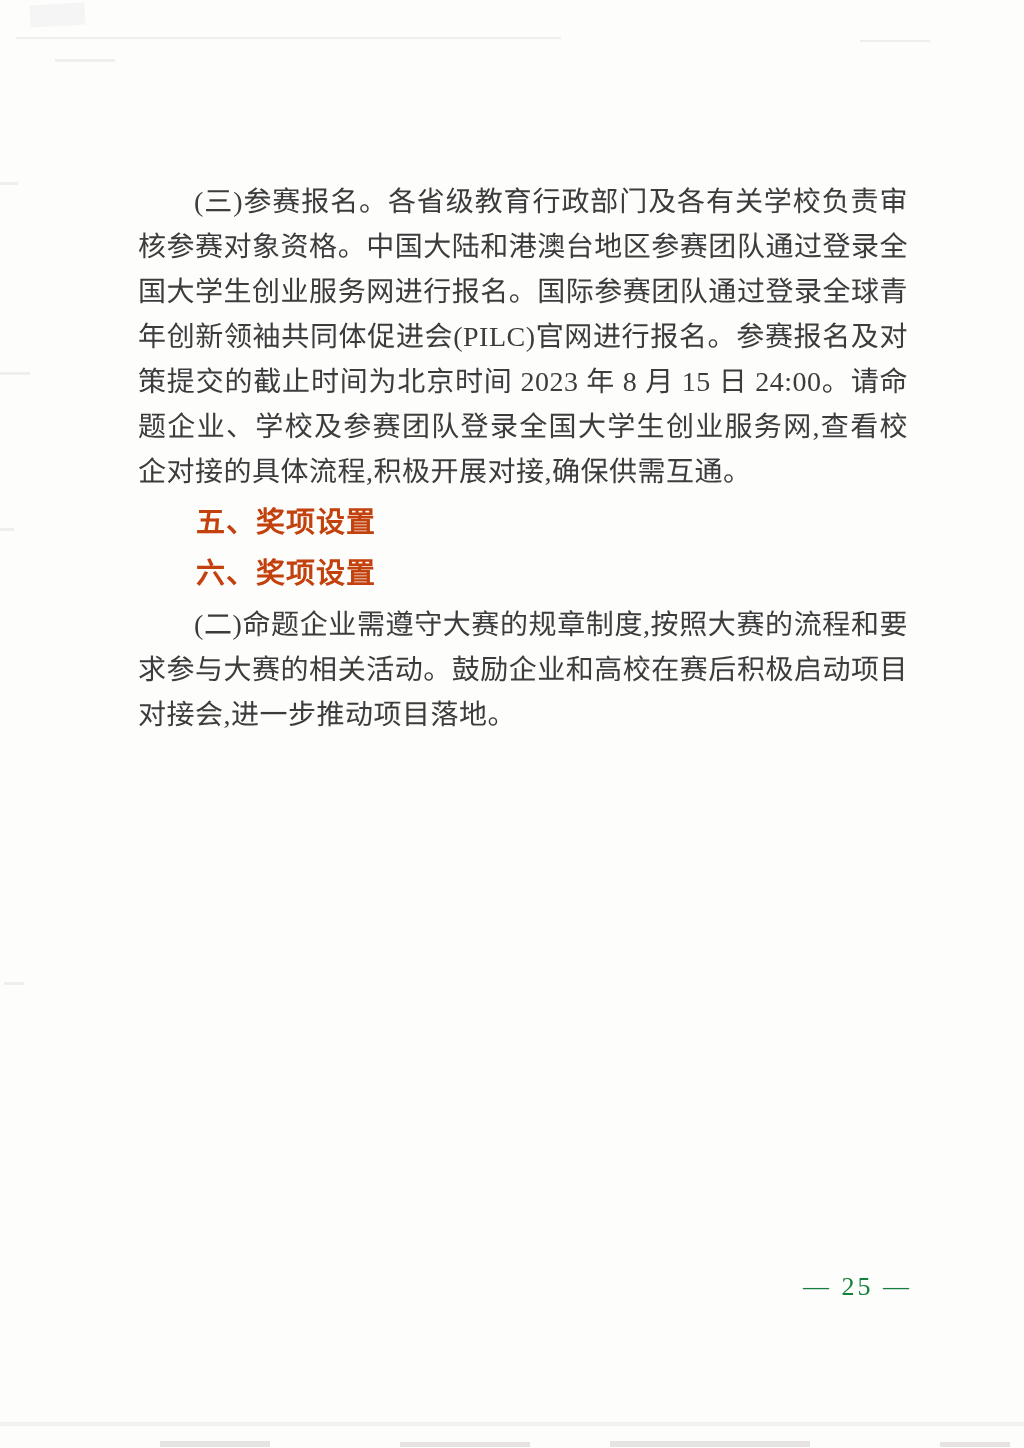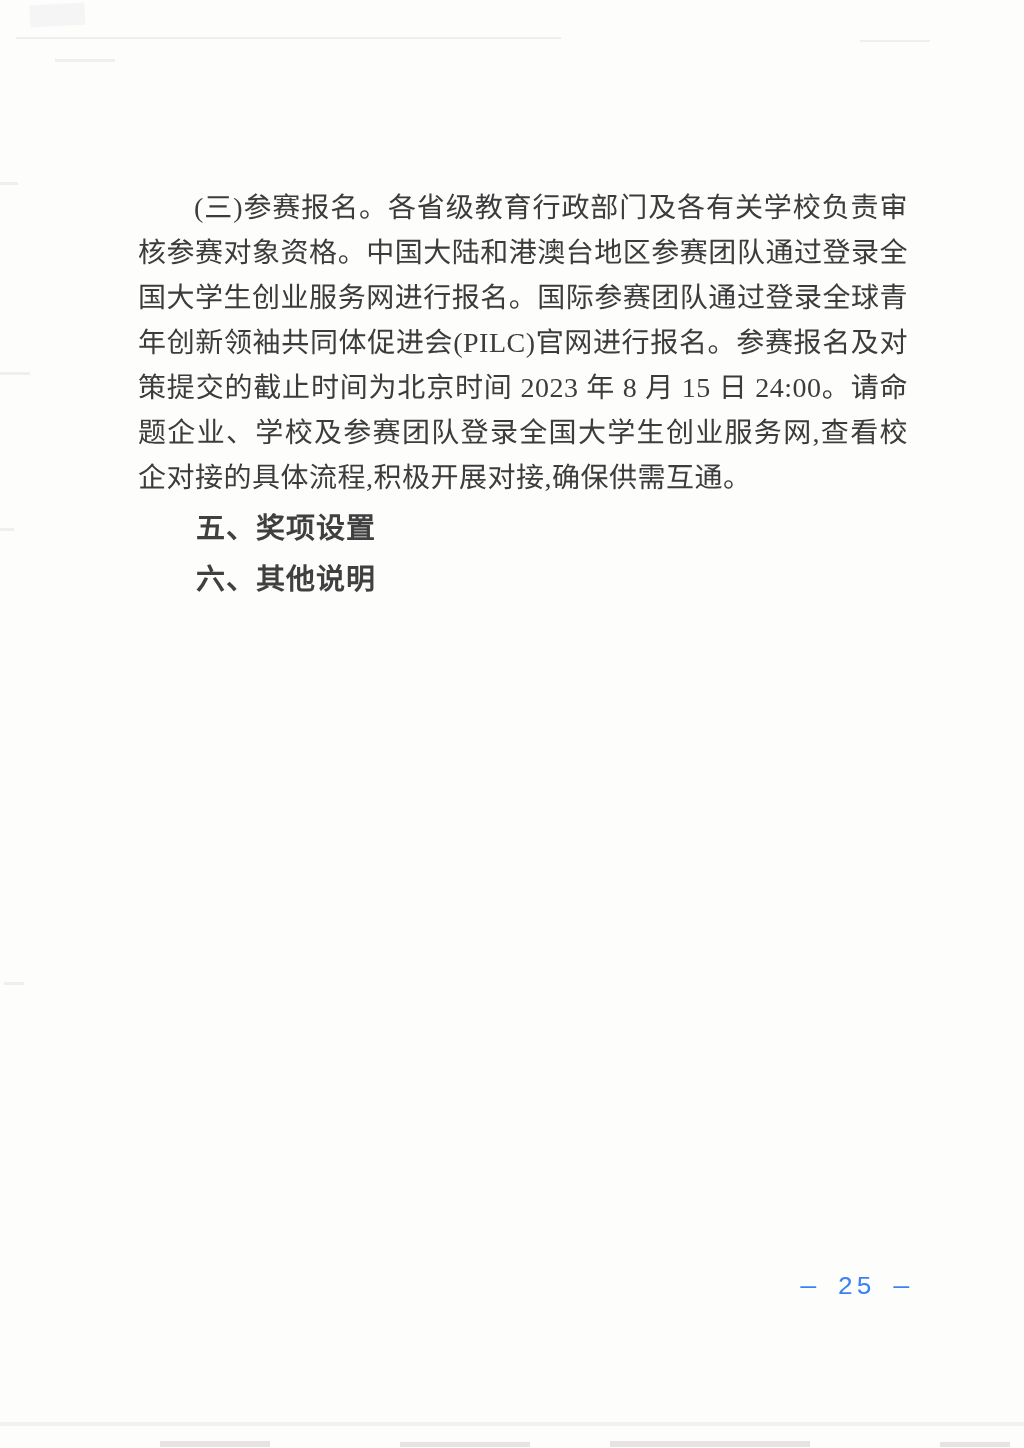--- a/index.html
+++ b/index.html
@@ -11,21 +11,21 @@
     height: 1448px;
     background: #fdfdfc;
     position: relative;
     overflow: hidden;
     font-family: "Liberation Serif", serif;
     color: #3c3c3c;
   }
   .page-content {
     position: absolute;
     left: 138px;
-    top: 185px;
+    top: 179px;
     width: 770px;
   }
   p.body {
     margin: 0 0 6px 0;
     font-size: 28px;
     line-height: 45px;
     text-align: justify;
     text-justify: inter-character;
     text-indent: 2em;
     letter-spacing: 0.5px;
@@ -33,30 +33,30 @@
     font-weight: 400;
   }
   h2.heading {
     margin: 5px 0 6px 0;
     font-size: 29px;
     line-height: 45px;
     font-weight: 700;
     text-indent: 2em;
     letter-spacing: 1px;
     font-family: "Liberation Sans", sans-serif;
-    color: #404040;
+    color: #c2410c;
   }
   .pageno {
     position: absolute;
     top: 1272px;
     right: 112px;
     font-size: 26px;
     letter-spacing: 3px;
-    color: #3b82f6;
-    font-family: Liberation Mono, monospace;
+    color: #15803d;
+    font-family: Liberation Serif, serif;
   }
   
   .artifact {
     position: absolute;
     background: #efefee;
     pointer-events: none;
   }
   .artifact.dark { background: #e7e3e3; }
   .artifact.band { background: #f3f1f1; }
 </style>
@@ -73,16 +73,17 @@
 <div class="artifact" style="left:4px; top:982px; width:20px; height:3px;"></div>
 <div class="artifact band" style="left:0px; top:1422px; width:1024px; height:4px;"></div>
 <div class="artifact dark" style="left:160px; top:1441px; width:110px; height:6px;"></div>
 <div class="artifact dark" style="left:400px; top:1442px; width:130px; height:5px;"></div>
 <div class="artifact dark" style="left:610px; top:1441px; width:200px; height:6px;"></div>
 <div class="artifact dark" style="left:940px; top:1442px; width:70px; height:5px;"></div>
 
 <main class="page-content">
   <p class="body">(三)参赛报名。各省级教育行政部门及各有关学校负责审核参赛对象资格。中国大陆和港澳台地区参赛团队通过登录全国大学生创业服务网进行报名。国际参赛团队通过登录全球青年创新领袖共同体促进会(PILC)官网进行报名。参赛报名及对策提交的截止时间为北京时间 2023 年 8 月 15 日 24:00。请命题企业、学校及参赛团队登录全国大学生创业服务网,查看校企对接的具体流程,积极开展对接,确保供需互通。</p>
   <h2 class="heading">五、奖项设置</h2>
-  <h2 class="heading">六、其他说明</h2>
+  <h2 class="heading">六、奖项设置</h2>
+  <p class="body">(二)命题企业需遵守大赛的规章制度,按照大赛的流程和要求参与大赛的相关活动。鼓励企业和高校在赛后积极启动项目对接会,进一步推动项目落地。</p>
 </main>
 
 <div class="pageno">— 25 —</div>
 
 </body></html>

